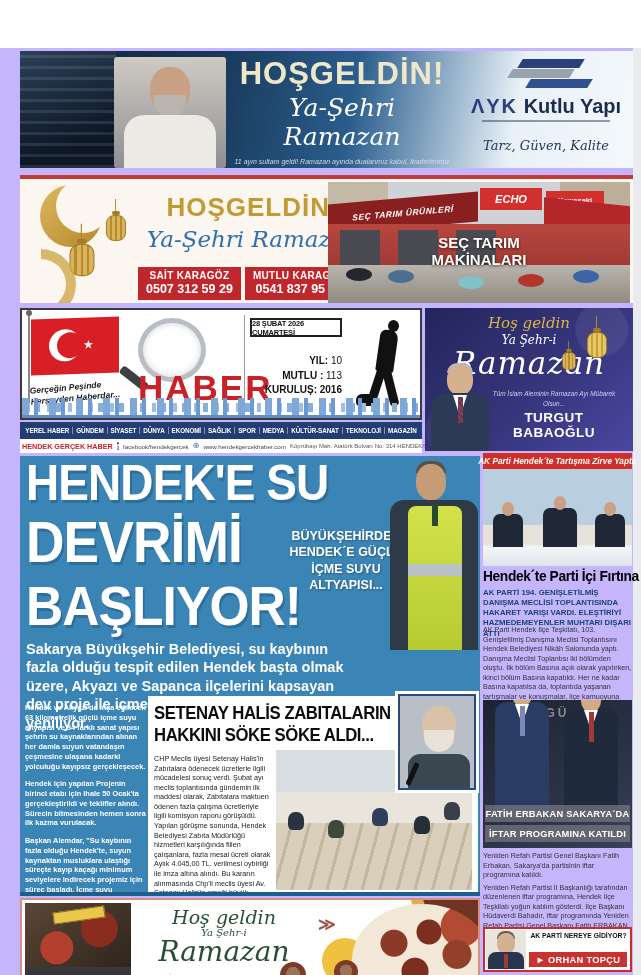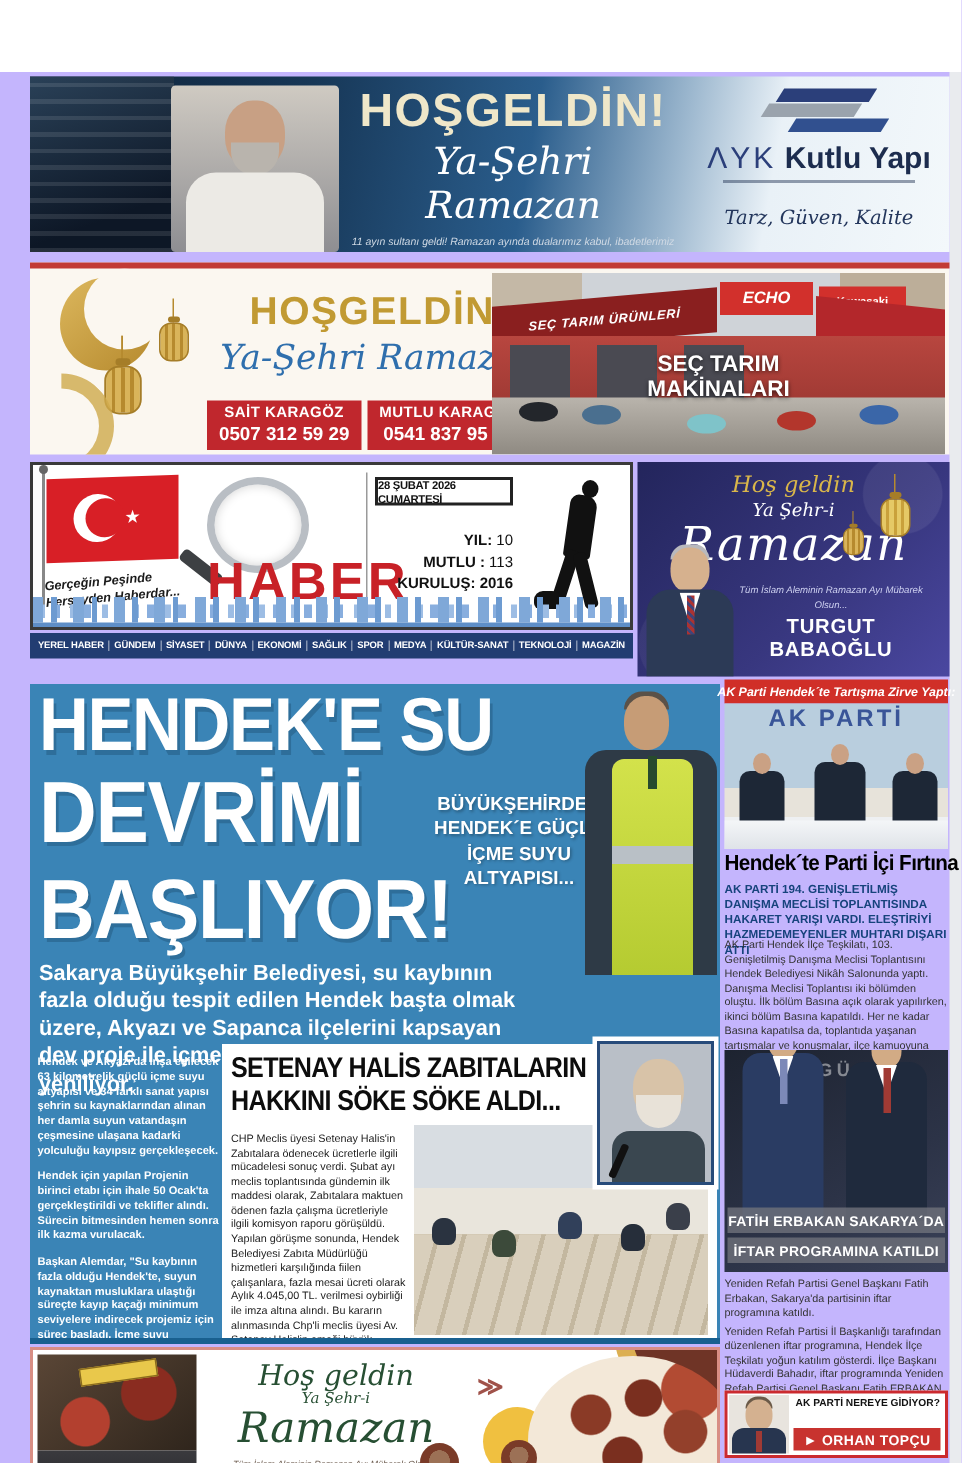--- a/index.html
+++ b/index.html
@@ -23,21 +23,21 @@
   .b1-title { font-size:31px; font-weight:700; color:#efe7c9; letter-spacing:1px; }
   .b1-sub { font-size:25px; color:#ffffff; margin-top:1px; }
   .b1-text { font-size:7px; font-style:italic; color:#cfd9e4; line-height:1.4; margin-top:6px; }
   .b1-right { position:absolute; left:442px; top:6px; width:168px; text-align:center; color:#1c2c4e; }
   .ayk-blocks { position:relative; height:36px; }
   .ayk-blocks .blk { position:absolute; height:9px; width:62px; transform:skewX(-32deg); }
   .blk.k1 { left:58px; top:2px;  background:#2b3f7a; }
   .blk.k2 { left:48px; top:12px; background:#9aa3ad; }
   .blk.k3 { left:66px; top:22px; background:#31508f; }
   .ayk-name { font-size:20px; margin-top:2px; white-space:nowrap; }
-  .ayk-name .pre { font-weight:400; letter-spacing:2px; color:#2b3f7a; }
+  .ayk-name .pre { font-weight:700; letter-spacing:2px; color:#2b3f7a; }
   .ayk-name .brand { font-weight:800; color:#1c2c4e; }
   .ayk-fine { width:76%; height:2px; margin:2px auto 0; background:rgba(27,44,78,.45); }
   .ayk-sign { font-size:13px; color:#23365c; margin-top:16px; }
 
   
   .banner2 { position:absolute; left:20px; top:127px; width:613px; height:128px; background:#fbf7f0; border-top:4px solid #c23a36; overflow:hidden; }
   .crescent { position:absolute; left:20px; top:6px; width:62px; height:62px; }
   .crescent .c1 { position:absolute; width:62px; height:62px; border-radius:50%; background:linear-gradient(140deg,#dcb75d,#b68a2e); }
   .crescent .c2 { position:absolute; left:16px; top:-6px; width:54px; height:54px; border-radius:50%; background:#fbf7f0; }
   .lantern { position:absolute; }
@@ -384,20 +384,28 @@
       <span class="nav-item">DÜNYA</span>
       <span class="nav-item">EKONOMİ</span>
       <span class="nav-item">SAĞLIK</span>
       <span class="nav-item">SPOR</span>
       <span class="nav-item">MEDYA</span>
       <span class="nav-item">KÜLTÜR-SANAT</span>
       <span class="nav-item">TEKNOLOJİ</span>
       <span class="nav-item">MAGAZİN</span>
     </nav>
 
+  <div class="contactbar">
+    <span class="cb-brand">HENDEK GERÇEK HABER</span>
+    <span class="fb-ic">f</span>
+    <span class="cb-txt">facebook/hendekgercek</span>
+    <span class="globe-ic">⊕</span>
+    <span class="cb-txt">www.hendekgercekhaber.com</span>
+    <span class="cb-addr">Köprübaşı Mah. Atatürk Bulvarı No: 314 HENDEK/SAKARYA</span>
+  </div>
 
   <section class="rz-ad">
     <div class="rz-lant lantern" style="right:26px; left:auto; top:24px;">
       <div class="cord"></div>
         <div class="bulb" style="background:repeating-linear-gradient(90deg,#e5c górn66 0 3px,#c9a13b 3px 5px); background:repeating-linear-gradient(90deg,#e5c966 0 3px,#c9a13b 3px 5px);"></div>
         <div class="cap"></div>
     </div>
     <div class="rz-lant lantern" style="right:54px; left:auto; top:40px; transform:scale(.7);">
       <div class="cord"></div>
         <div class="bulb"></div>
@@ -457,21 +465,20 @@
         <div class="sp-head"></div>
         <div class="sp-beard"></div>
         <div class="sp-suit"></div>
         <div class="sp-mic"></div>
       </div>
     </div>
   </section>
 
   <div class="rc-banner">AK Parti Hendek´te Tartışma Zirve Yaptı:</div>
   <div class="rc-photo1">
-    <div class="akp-text">AK PARTİ</div>
     <div class="fig" style="left:10px;">
         <div class="fh"></div>
       </div>
     <div class="fig" style="left:60px; height:40px; width:34px;">
         <div class="fh" style="left:11px;"></div>
       </div>
     <div class="fig" style="left:112px;">
         <div class="fh"></div>
       </div>
     <div class="rc-table"></div>

